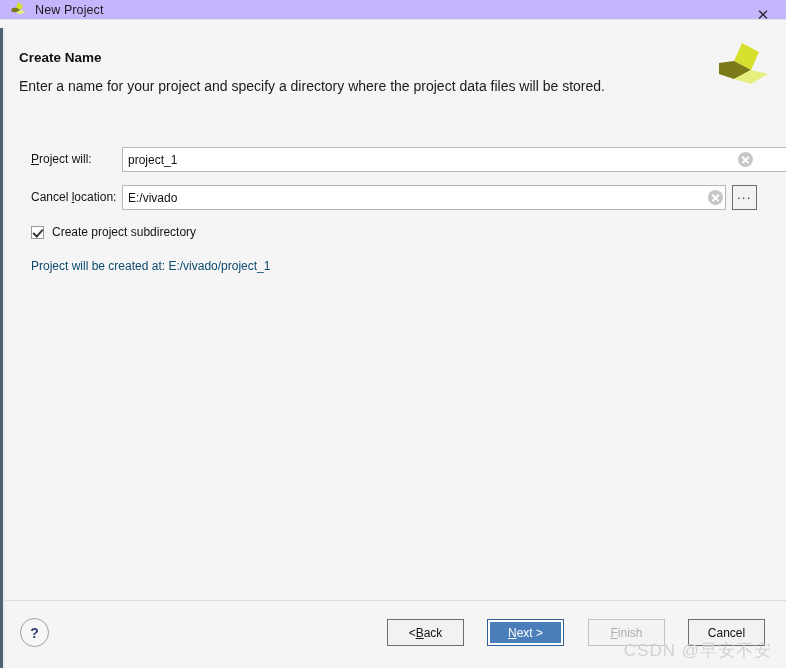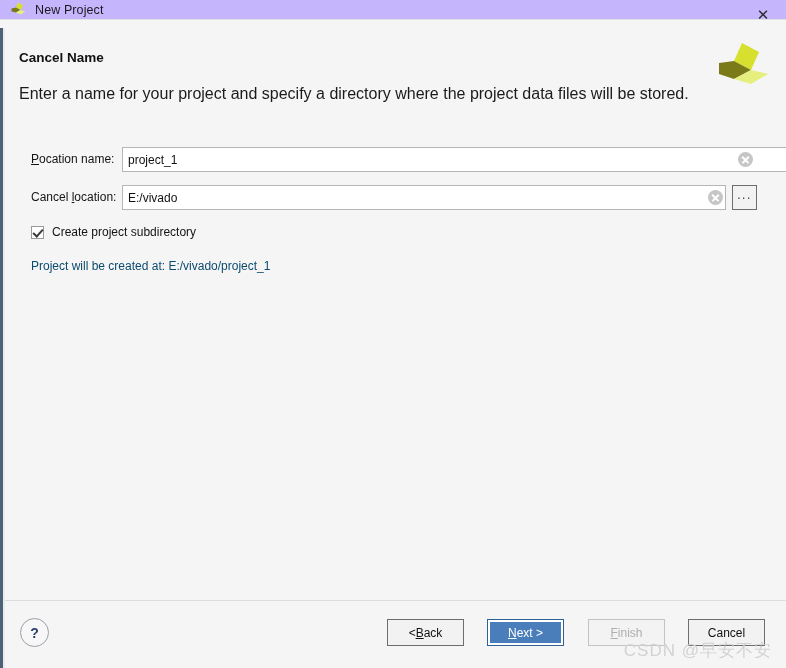--- a/index.html
+++ b/index.html
@@ -92,22 +92,22 @@
     position: absolute;
     left: 14px;
     top: 21px;
     font-size: 13.5px;
     font-weight: bold;
     color: #111111;
   }
   .header-subtitle {
     position: absolute;
     left: 14px;
-    top: 56px;
-    font-size: 16px;
+    top: 49px;
+    font-size: 14px;
     color: #1b1b1b;
   }
   .header-logo {
     position: absolute;
     right: 17px;
     top: 12px;
     width: 54px;
     height: 50px;
   }
 
@@ -303,33 +303,33 @@
       </svg>
     </div>
     <span class="titlebar-title">New Project</span>
     <div class="titlebar-close">✕</div>
   </div>
 
   <div class="left-strip"></div>
   <div class="left-strip-inner"></div>
 
   <div class="header">
-    <div class="header-title">Cancel Name</div>
+    <div class="header-title">Create Name</div>
     <div class="header-subtitle">Enter a name for your project and specify a directory where the project data files will be stored.</div>
     <div class="header-logo">
       <svg width="54" height="50" viewBox="0 0 54 50">
         <polygon points="27,2 44,11 36,29 19,20" fill="#d7e02e"></polygon>
         <polygon points="4,22 19,20 36,29 19,38 4,33" fill="#7a7a18"></polygon>
         <polygon points="36,29 53,33 36,43 19,38" fill="#e6ef7e"></polygon>
       </svg>
     </div>
   </div>
 
   <div class="form-row" style="left:31px; top:147px;">
-    <label class="field-label" style="left:0; top:5px;"><span></span><span class="mnemonic">P</span><span>ocation name:</span></label>
+    <label class="field-label" style="left:0; top:5px;"><span></span><span class="mnemonic">P</span><span>roject will:</span></label>
     <input class="text-input" style="left: 91px; top: 0px; width: 722px;" value="project_1">
     <div class="clear-icon" style="left:707px; top:5px;"></div>
   </div>
 
   <div class="form-row" style="left:31px; top:185px;">
     <label class="field-label" style="left:0; top:5px;"><span>Cancel </span><span class="mnemonic">l</span><span>ocation:</span></label>
     <input class="text-input" style="left: 91px; top: 0px; width: 604px;" value="E:/vivado">
     <div class="clear-icon" style="left:677px; top:5px;"></div>
     <div class="browse-button" style="left:701px; top:0;">...</div>
   </div>

